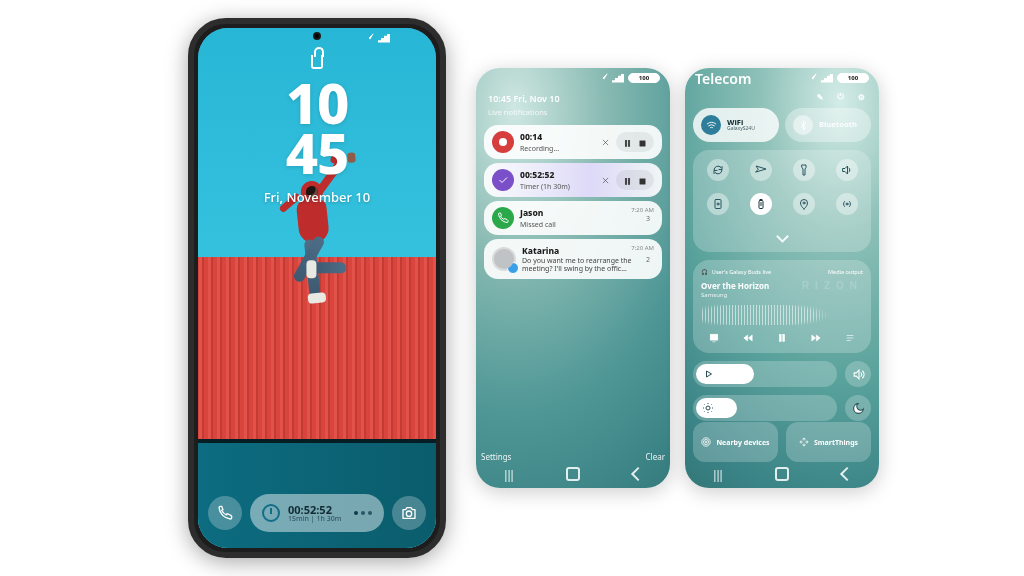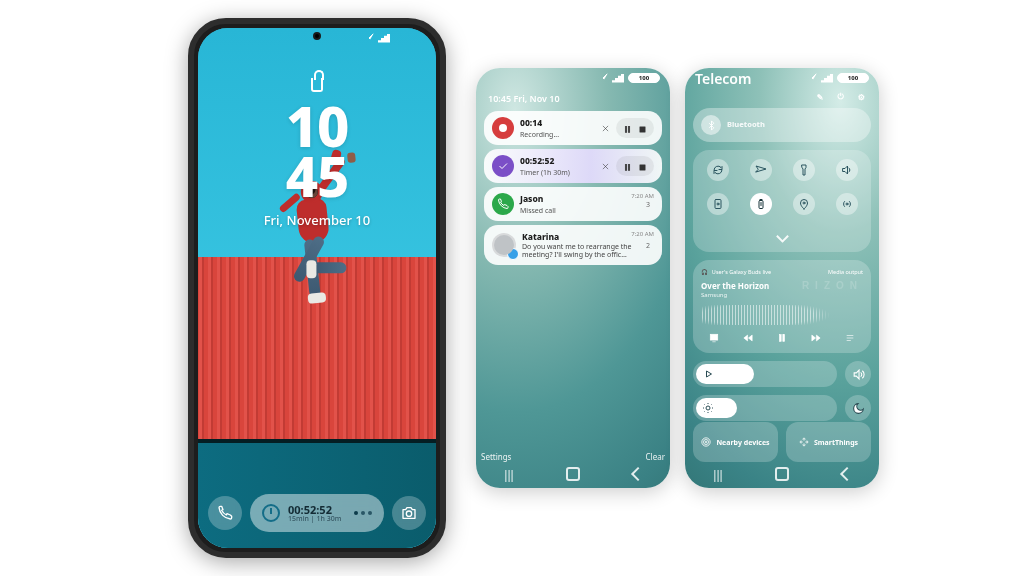--- a/index.html
+++ b/index.html
@@ -50,21 +50,21 @@
 .dancer .armL{position:absolute;left:18px;top:46px;width:24px;height:7px;background:#be2d2c;border-radius:5px;transform:rotate(-35deg)}
 .dancer .armR{position:absolute;left:58px;top:40px;width:44px;height:8px;background:#be2d2c;border-radius:5px;transform:rotate(-48deg);transform-origin:left center}
 .dancer .armR::after{content:"";position:absolute;right:-2px;top:-10px;width:9px;height:14px;background:#be2d2c;border-radius:4px;transform:rotate(70deg)}
 .dancer .legL{position:absolute;left:40px;top:88px;width:11px;height:58px;background:linear-gradient(#4e6e87,#3c5870);border-radius:6px}
 .dancer .legL::after{content:"";position:absolute;bottom:-6px;left:-2px;width:18px;height:10px;background:#e9e9e4;border-radius:4px}
 .dancer .legR{position:absolute;left:52px;top:87px;width:11px;height:50px;background:linear-gradient(#4e6e87,#3c5870);border-radius:6px;transform-origin:top;transform:rotate(35deg)}
 .dancer .legR-low{position:absolute;left:74px;top:120px;width:11px;height:34px;background:linear-gradient(#4e6e87,#3c5870);border-radius:6px;transform:rotate(96deg);transform-origin:top}
 .dancer .legR-low::after{content:"";position:absolute;bottom:-6px;left:-2px;width:18px;height:10px;background:#e9e9e4;border-radius:4px}
 .dancer .handR{position:absolute;left:92px;top:6px;width:8px;height:10px;background:#8f5d47;border-radius:3px}
 
-.phone1-overlay{position:absolute;inset:0;color:#fff;display:flex;flex-direction:column;align-items:center;padding-top:50px}
+.phone1-overlay{position:absolute;inset:0;color:#fff;display:flex;flex-direction:column;align-items:center;padding-top:27px}
 .lock-ic{width:12px;height:14px;border:2px solid #fff;border-radius:0 0 3px 3px;border-top:none;position:relative;margin-bottom:8px}
 .lock-ic::before{content:"";position:absolute;top:-8px;left:1px;width:6px;height:8px;border:2px solid #fff;border-bottom:none;border-radius:6px 6px 0 0}
 .big-time{font-size:56px;font-weight:800;line-height:.9;text-align:left;letter-spacing:-1px;text-shadow:0 1px 4px rgba(0,0,0,.15)}
 .big-date{margin-top:10px;font-size:13px;font-weight:500;text-shadow:0 1px 3px rgba(0,0,0,.25)}
 
 
 .bottom-pill-row{position:absolute;bottom:16px;left:10px;right:10px;display:flex;align-items:center;gap:8px}
 .round-btn{width:34px;height:34px;border-radius:50%;background:rgba(255,255,255,.25);backdrop-filter:blur(4px);display:flex;align-items:center;justify-content:center;flex-shrink:0}
 .timer-pill{flex:1;height:38px;border-radius:20px;background:rgba(255,255,255,.45);backdrop-filter:blur(8px);display:flex;align-items:center;padding:0 12px;gap:8px}
 .timer-pill .clock-ic{width:18px;height:18px;border:2px solid #146d88;border-radius:50%;position:relative;flex-shrink:0}
@@ -230,20 +230,21 @@
   </div>
 </div>
 
 <div id="panel2">
   <div class="status">
     <span class="ic ic-wifi"></span>
     <span class="ic ic-sig"></span>
     <span class="ic ic-bat">100</span>
   </div>
   <div class="shade-head">10:45 Fri, Nov 10</div>
+  <div class="shade-sub">Live notifications</div>
 
   <div class="notif">
     <div class="nic">
         <span class="rec-dot"></span>
       </div>
     <div class="ntxt">
       <div class="t">00:14</div>
       <div class="s">Recording...</div>
     </div>
     <div class="ctrl">
@@ -337,20 +338,31 @@
     <span class="ic ic-sig"></span>
     <span class="ic ic-bat">100</span>
   </div>
   <div class="status" style="height:16px;justify-content:flex-end;gap:14px;padding-right:14px">
     <span>✎</span>
     <span>⏻</span>
     <span>⚙</span>
   </div>
 
   <div class="qs-top">
+    <div class="qs-big on">
+      <span class="c">
+          <svg viewBox="0 0 24 24">
+            <path d="M2 9a16 16 0 0 1 20 0M5 13a11 11 0 0 1 14 0M9 17a5 5 0 0 1 6 0M12 21h0"></path>
+          </svg>
+        </span>
+      <span class="lbl">
+          <b>WiFi</b>
+          <small>GalaxyS24U</small>
+        </span>
+    </div>
     <div class="qs-big">
       <span class="c">
           <svg viewBox="0 0 24 24">
             <path d="M7 7l10 10-5 5V2l5 5L7 17"></path>
           </svg>
         </span>
       <span class="lbl">
           <b>Bluetooth</b>
         </span>
     </div>

